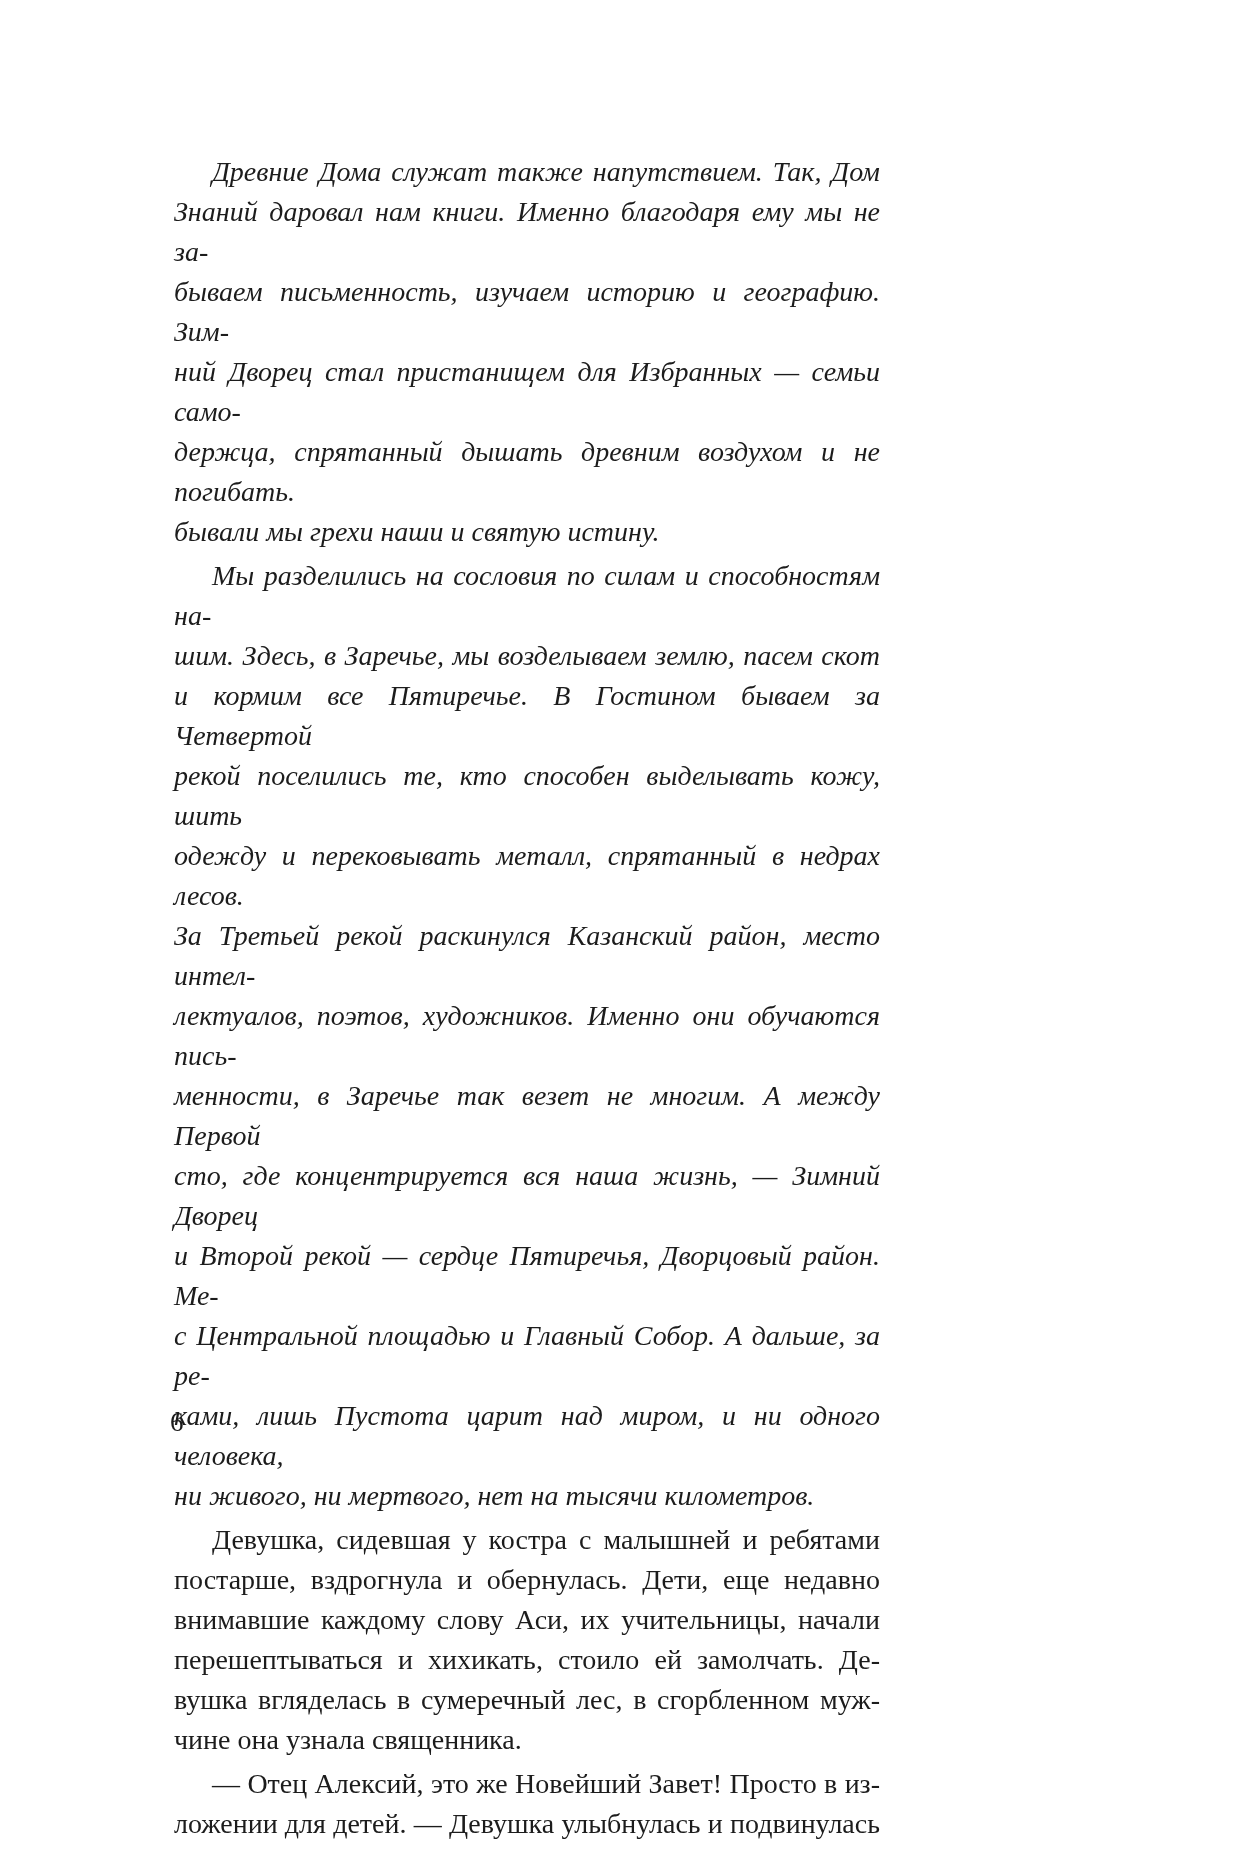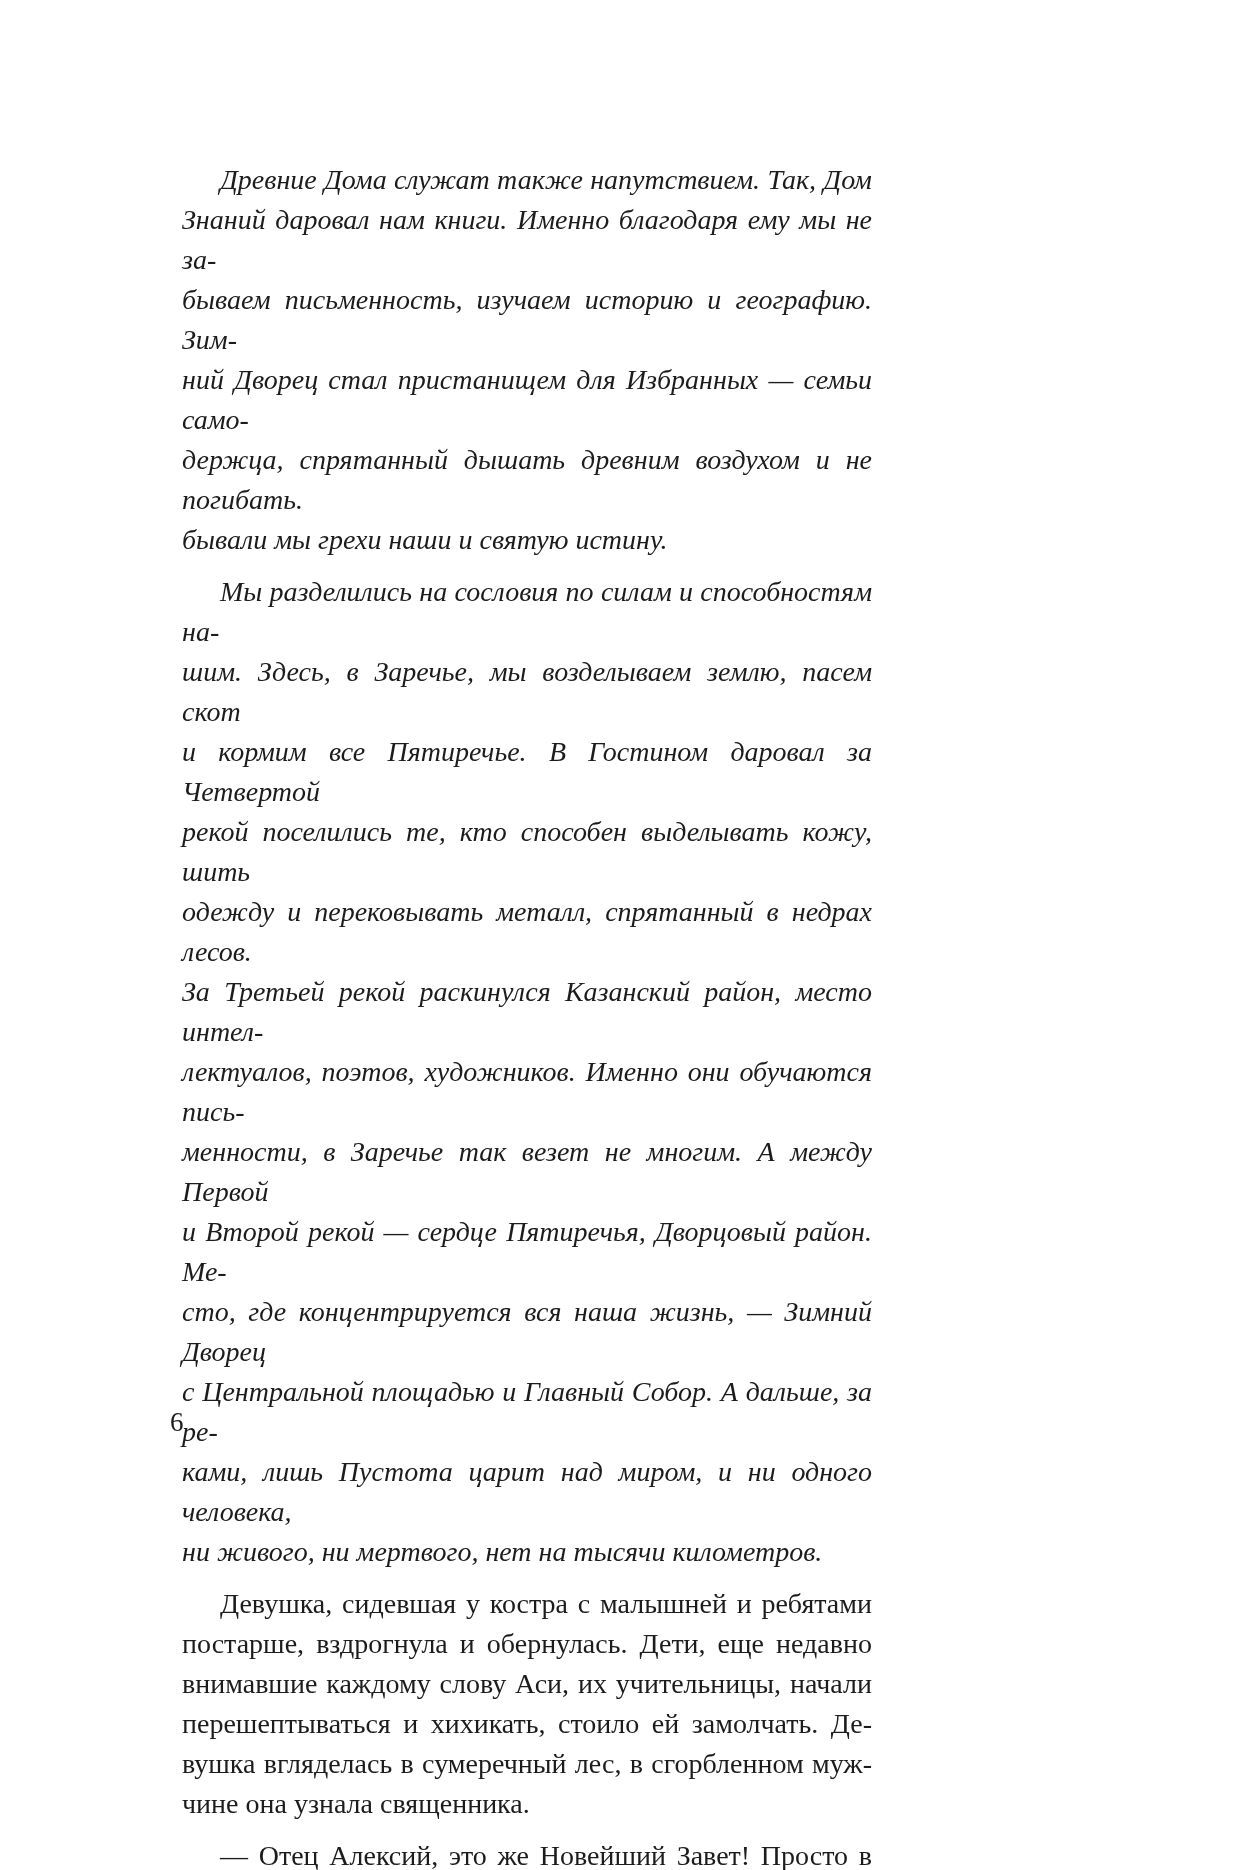--- a/index.html
+++ b/index.html
@@ -20,21 +20,21 @@
     inset: 0;
     background: #ffffff;
   }
   .text-column {
     position: absolute;
     left: 170px;
     top: 148px;
     width: 714px;
   }
   .paragraph {
-    margin: 12px;
+    margin: 4px;
     padding: 0;
   }
   .line {
     font-size: 28px;
     line-height: 40px;
     text-align: justify;
     text-align-last: justify;
     white-space: normal;
   }
   .line.last {
@@ -64,28 +64,28 @@
         <div class="line first">Древние Дома служат также напутствием. Так, Дом</div>
         <div class="line">Знаний даровал нам книги. Именно благодаря ему мы не за-</div>
         <div class="line">бываем письменность, изучаем историю и географию. Зим-</div>
         <div class="line">ний Дворец стал пристанищем для Избранных — семьи само-</div>
         <div class="line">держца, спрятанный дышать древним воздухом и не погибать.</div>
         <div class="line last">бывали мы грехи наши и святую истину.</div>
       </div>
       <div class="paragraph italic">
         <div class="line first">Мы разделились на сословия по силам и способностям на-</div>
         <div class="line">шим. Здесь, в Заречье, мы возделываем землю, пасем скот</div>
-        <div class="line">и кормим все Пятиречье. В Гостином даровал за Четвертой</div>
+        <div class="line">и кормим все Пятиречье. В Гостином бываем за Четвертой</div>
         <div class="line">рекой поселились те, кто способен выделывать кожу, шить</div>
         <div class="line">одежду и перековывать металл, спрятанный в недрах лесов.</div>
         <div class="line">За Третьей рекой раскинулся Казанский район, место интел-</div>
         <div class="line">лектуалов, поэтов, художников. Именно они обучаются пись-</div>
         <div class="line">менности, в Заречье так везет не многим. А между Первой</div>
+        <div class="line">сто, где концентрируется вся наша жизнь, — Зимний Дворец</div>
         <div class="line">и Второй рекой — сердце Пятиречья, Дворцовый район. Ме-</div>
-        <div class="line">сто, где концентрируется вся наша жизнь, — Зимний Дворец</div>
         <div class="line">с Центральной площадью и Главный Собор. А дальше, за ре-</div>
         <div class="line">ками, лишь Пустота царит над миром, и ни одного человека,</div>
         <div class="line last">ни живого, ни мертвого, нет на тысячи километров.</div>
       </div>
       <div class="paragraph regular">
         <div class="line first">Девушка, сидевшая у костра с малышней и ребятами</div>
         <div class="line">постарше, вздрогнула и обернулась. Дети, еще недавно</div>
         <div class="line">внимавшие каждому слову Аси, их учительницы, начали</div>
         <div class="line">перешептываться и хихикать, стоило ей замолчать. Де-</div>
         <div class="line">вушка вгляделась в сумеречный лес, в сгорбленном муж-</div>

